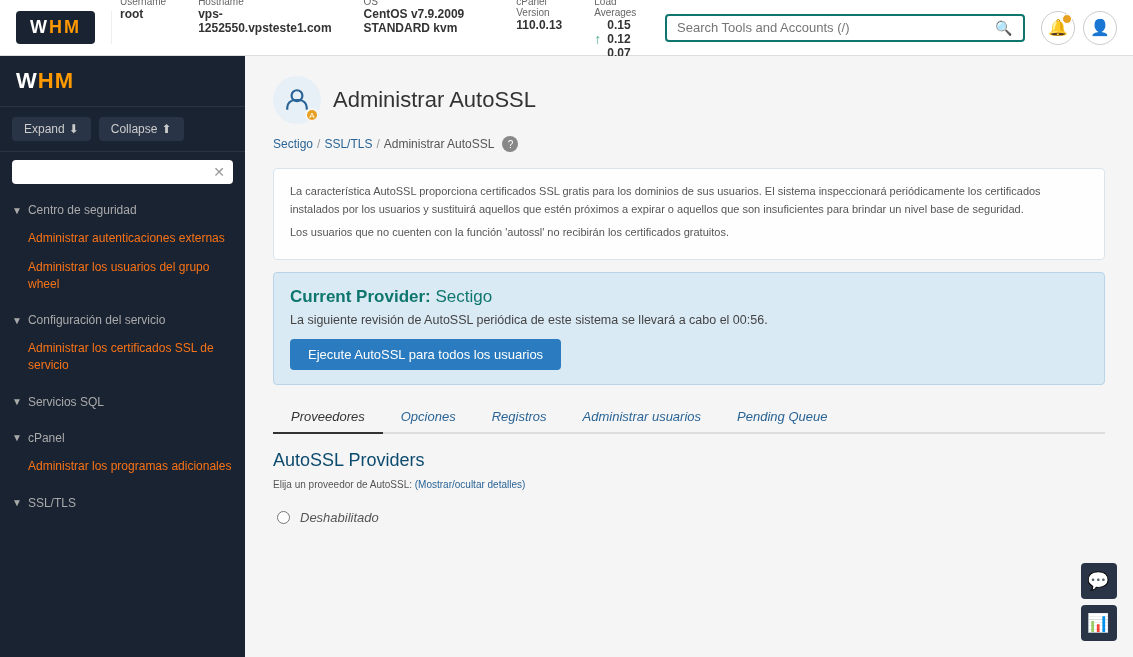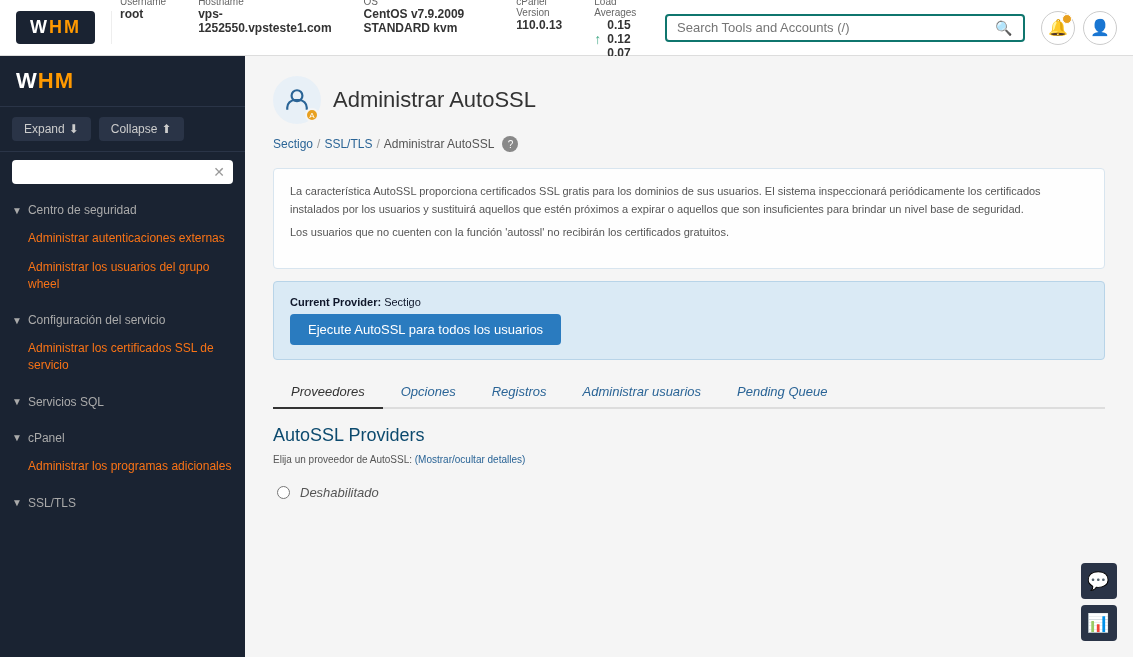--- a/index.html
+++ b/index.html
@@ -218,31 +218,31 @@
       border-radius: 4px;
       padding: 14px 16px;
       margin-bottom: 12px;
     }
     .info-box p {
       font-size: 11px;
       color: #555;
       line-height: 1.6;
       margin-bottom: 6px;
     }
-    .info-box p:last-child { margin-bottom: 12px; }
+    .info-box p:last-child { margin-bottom: 3px; }
     .provider-box {
       background: #daeaf5;
       border: 1px solid #b8d4e8;
       border-radius: 4px;
       padding: 14px 16px;
       margin-bottom: 16px;
     }
     .provider-box .provider-row {
-      font-size: 11px;
-      color: #0f172a;
+      font-size: 17px;
+      color: #0f766e;
       margin-bottom: 6px;
     }
     .provider-box .provider-row strong { font-weight: bold; }
     .provider-box .next-run {
       font-size: 12.5px;
       color: #444;
       margin-bottom: 12px;
     }
     .run-btn {
       background: #2a7bbf;
@@ -463,20 +463,21 @@
       <div class="info-box">
         <p>La característica AutoSSL proporciona certificados SSL gratis para los dominios de sus usuarios. El sistema inspeccionará periódicamente los certificados instalados por los usuarios y sustituirá aquellos que estén próximos a expirar o aquellos que son insuficientes para brindar un nivel base de seguridad.</p>
         <p>Los usuarios que no cuenten con la función 'autossl' no recibirán los certificados gratuitos.</p>
       </div>
 
       <div class="provider-box">
         <div class="provider-row">
           <strong>Current Provider:</strong>
           <span>Sectigo</span>
         </div>
+        <div class="next-run">La siguiente revisión de AutoSSL periódica de este sistema se llevará a cabo el 00:56.</div>
         <button class="run-btn">Ejecute AutoSSL para todos los usuarios</button>
       </div>
 
       <div class="tabs">
         <a class="tab active">Proveedores</a>
         <a class="tab">Opciones</a>
         <a class="tab">Registros</a>
         <a class="tab">Administrar usuarios</a>
         <a class="tab">Pending Queue</a>
       </div>

